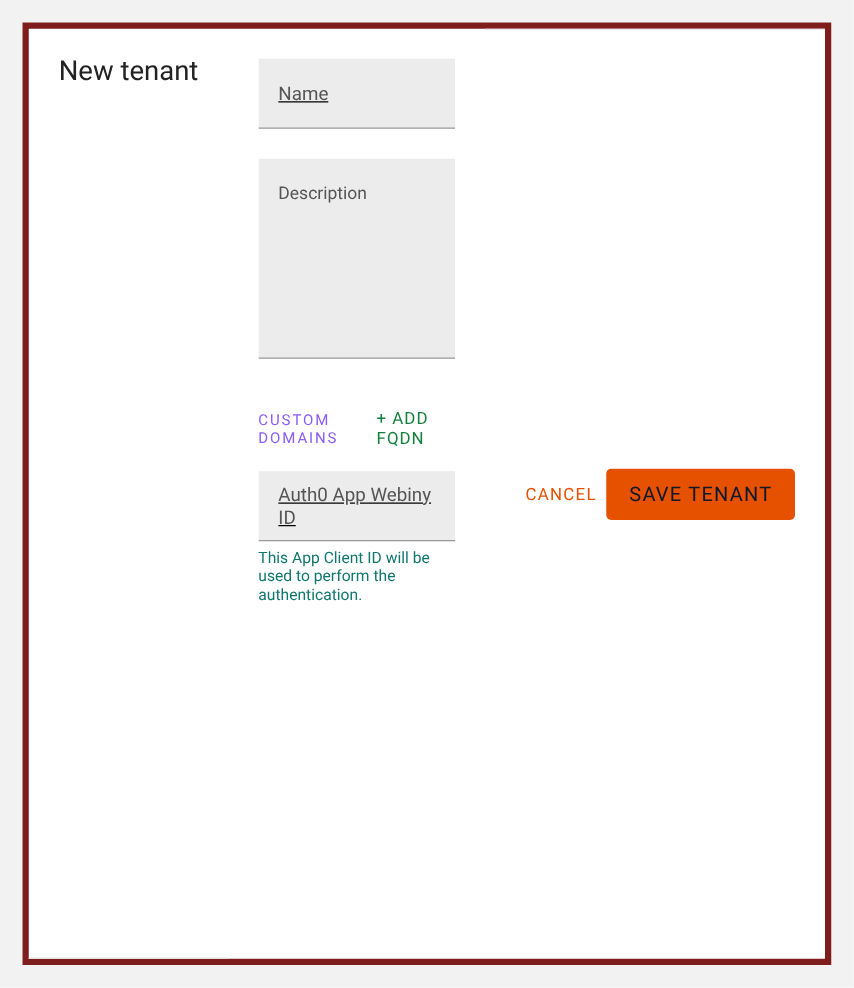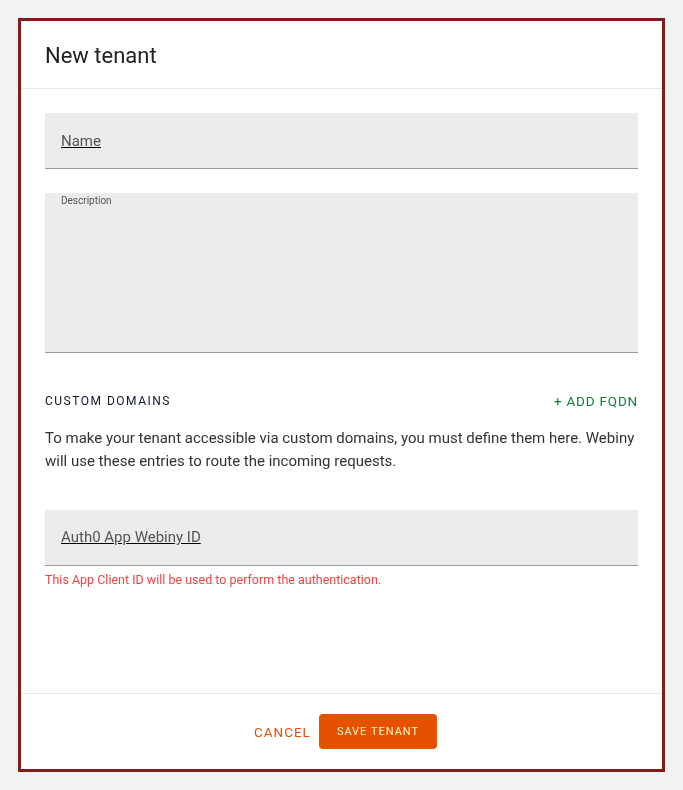--- a/index.html
+++ b/index.html
@@ -9,25 +9,24 @@
     }
     body {
       font-family: -apple-system, BlinkMacSystemFont, "Segoe UI", Roboto, Helvetica, Arial, sans-serif;
       background: #f2f2f2;
       width: 683px;
       height: 790px;
       padding: 18px;
     }
     .card {
       background: #ffffff;
-      border: 3px solid #7f1d1d;
+      border: 5px solid #7f1d1d;
       width: 100%;
       height: 100%;
       display: flex;
-      flex-direction: column;
     }
     .card-header {
       padding: 22px 24px 20px 24px;
       border-bottom: 1px solid #e8e8e8;
     }
     .card-title {
       font-size: 22px;
       font-weight: 400;
       color: #222;
     }
@@ -54,23 +53,23 @@
       padding: 28px 16px 12px 16px;
       margin-bottom: 24px;
     }
     .input-label {
       color: #555;
       font-size: 15px;
       pointer-events: none;
     }
     .textarea-label {
       color: #555;
-      font-size: 10px;
+      font-size: 14px;
       position: absolute;
-      top: 2px;
+      top: 20px;
       left: 16px;
       pointer-events: none;
     }
     .input-field {
       border: none;
       background: transparent;
       width: 100%;
       font-size: 15px;
       color: #333;
       outline: none;
@@ -94,40 +93,39 @@
     .section-header {
       display: flex;
       justify-content: space-between;
       align-items: center;
       margin-top: 40px;
       margin-bottom: 18px;
     }
     .section-label {
       font-size: 12px;
       letter-spacing: 1.5px;
-      color: #0f172a;
+      color: #8b5cf6;
       text-transform: uppercase;
-      text-align: right;
     }
     .add-link {
       font-size: 13.5px;
       letter-spacing: 0.8px;
       color: #15803d;
       text-decoration: none;
       cursor: pointer;
     }
     .section-desc {
       font-size: 15px;
       color: #333;
       line-height: 1.55;
       margin-bottom: 36px;
     }
     .helper-text {
       font-size: 12.5px;
-      color: #ef4444;
+      color: #0f766e;
       margin-top: -18px;
       margin-bottom: 12px;
     }
     .card-footer {
       border-top: 1px solid #e8e8e8;
       padding: 20px 24px;
       display: flex;
       justify-content: center;
       align-items: center;
     }
@@ -137,22 +135,22 @@
       color: #e65100;
       font-size: 13.5px;
       letter-spacing: 1px;
       cursor: pointer;
       padding: 8px 8px;
       font-family: inherit;
     }
     .btn-save {
       background: #e65100;
       border: none;
-      color: #fef9c3;
-      font-size: 11px;
+      color: #0f172a;
+      font-size: 16px;
       letter-spacing: 1px;
       cursor: pointer;
       padding: 11px 18px;
       border-radius: 4px;
       font-family: inherit;
     }
     .inner-input {
       margin-bottom: 24px;
     }
   </style>
@@ -174,21 +172,20 @@
     <div class="textarea-wrap">
       <span class="textarea-label">Description</span>
       <textarea class="textarea-field" style=""></textarea>
     </div>
 
     <div class="section-header">
       <span class="section-label">CUSTOM DOMAINS</span>
       <a class="add-link">+ ADD FQDN</a>
     </div>
 
-    <p class="section-desc">To make your tenant accessible via custom domains, you must define them here. Webiny will use these entries to route the incoming requests.</p>
 
     <div class="input-wrap inner-input">
       <span class="input-label">Auth0 App Webiny ID</span>
       <input class="input-field" type="text" value="" style="">
     </div>
     <div class="helper-text">This App Client ID will be used to perform the authentication.</div>
 
   </div>
 
   <div class="card-footer">

